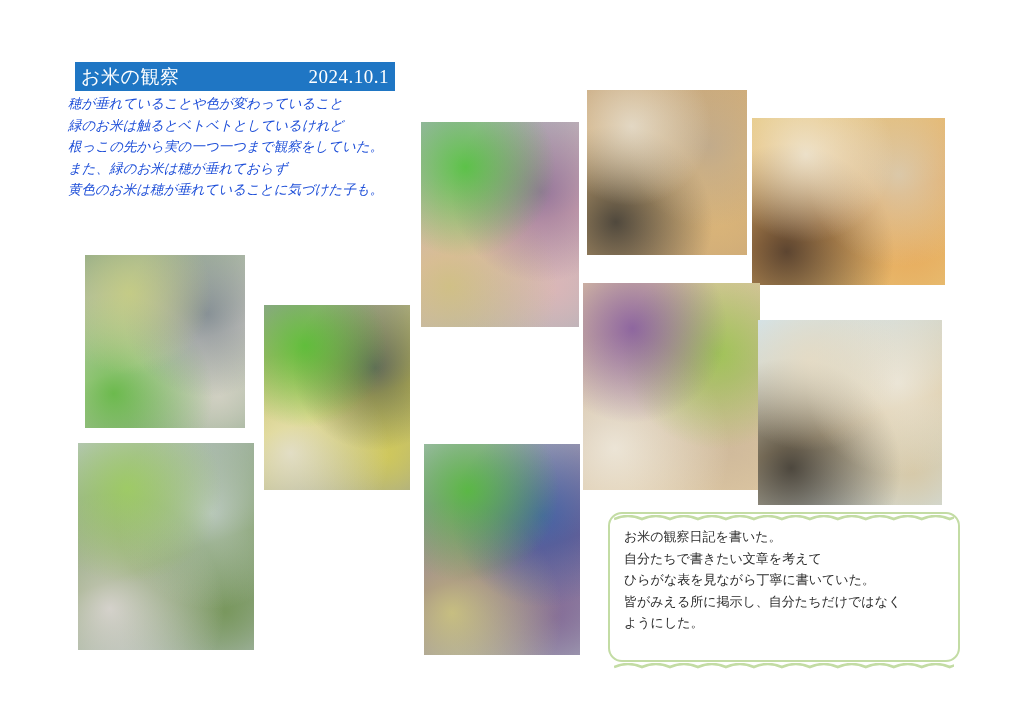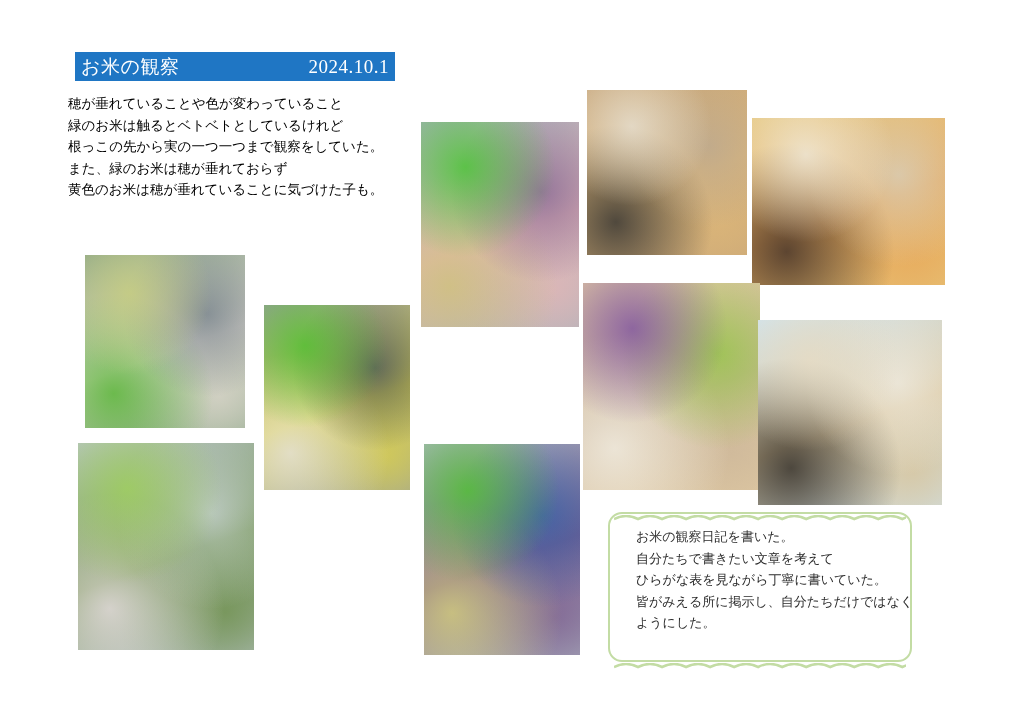--- a/index.html
+++ b/index.html
@@ -15,21 +15,21 @@
     width: 1024px;
     height: 724px;
     background: #ffffff;
     overflow: hidden;
   }
 
   
   .title-banner {
     position: absolute;
     left: 75px;
-    top: 52px;
+    top: 62px;
     width: 320px;
     height: 29px;
     background: #1f76c4;
     color: #ffffff;
     display: flex;
     align-items: center;
     box-sizing: border-box;
     padding: 0 6px;
     letter-spacing: 0.5px;
   }
@@ -47,48 +47,49 @@
   }
 
   
   .intro-text {
     position: absolute;
     left: 68px;
     top: 93px;
     width: 360px;
     font-size: 13.5px;
     line-height: 21.5px;
-    color: #000000;
+    color: #1d4ed8;
     white-space: nowrap;
+    font-style: italic;
   }
   .intro-text .line { display: block; }
 
   
   .photo {
     position: absolute;
     overflow: hidden;
     background: #d9d9d9;
   }
   .photo .ph-canvas {
     position: absolute;
     inset: 0;
   }
 
   
   .note-box {
     position: absolute;
     left: 608px;
     top: 512px;
-    width: 304px;
+    width: 352px;
     height: 150px;
     box-sizing: border-box;
     border: 2.5px solid #c3dca4;
     border-radius: 14px;
     background: #ffffff;
-    padding: 12px 14px 10px 26px;
+    padding: 12px 14px 10px 14px;
     font-family: Liberation Serif, serif;
   }
   .note-box .wave-top,
   .note-box .wave-bottom {
     position: absolute;
     left: 4px;
     right: 4px;
     height: 8px;
     pointer-events: none;
   }

